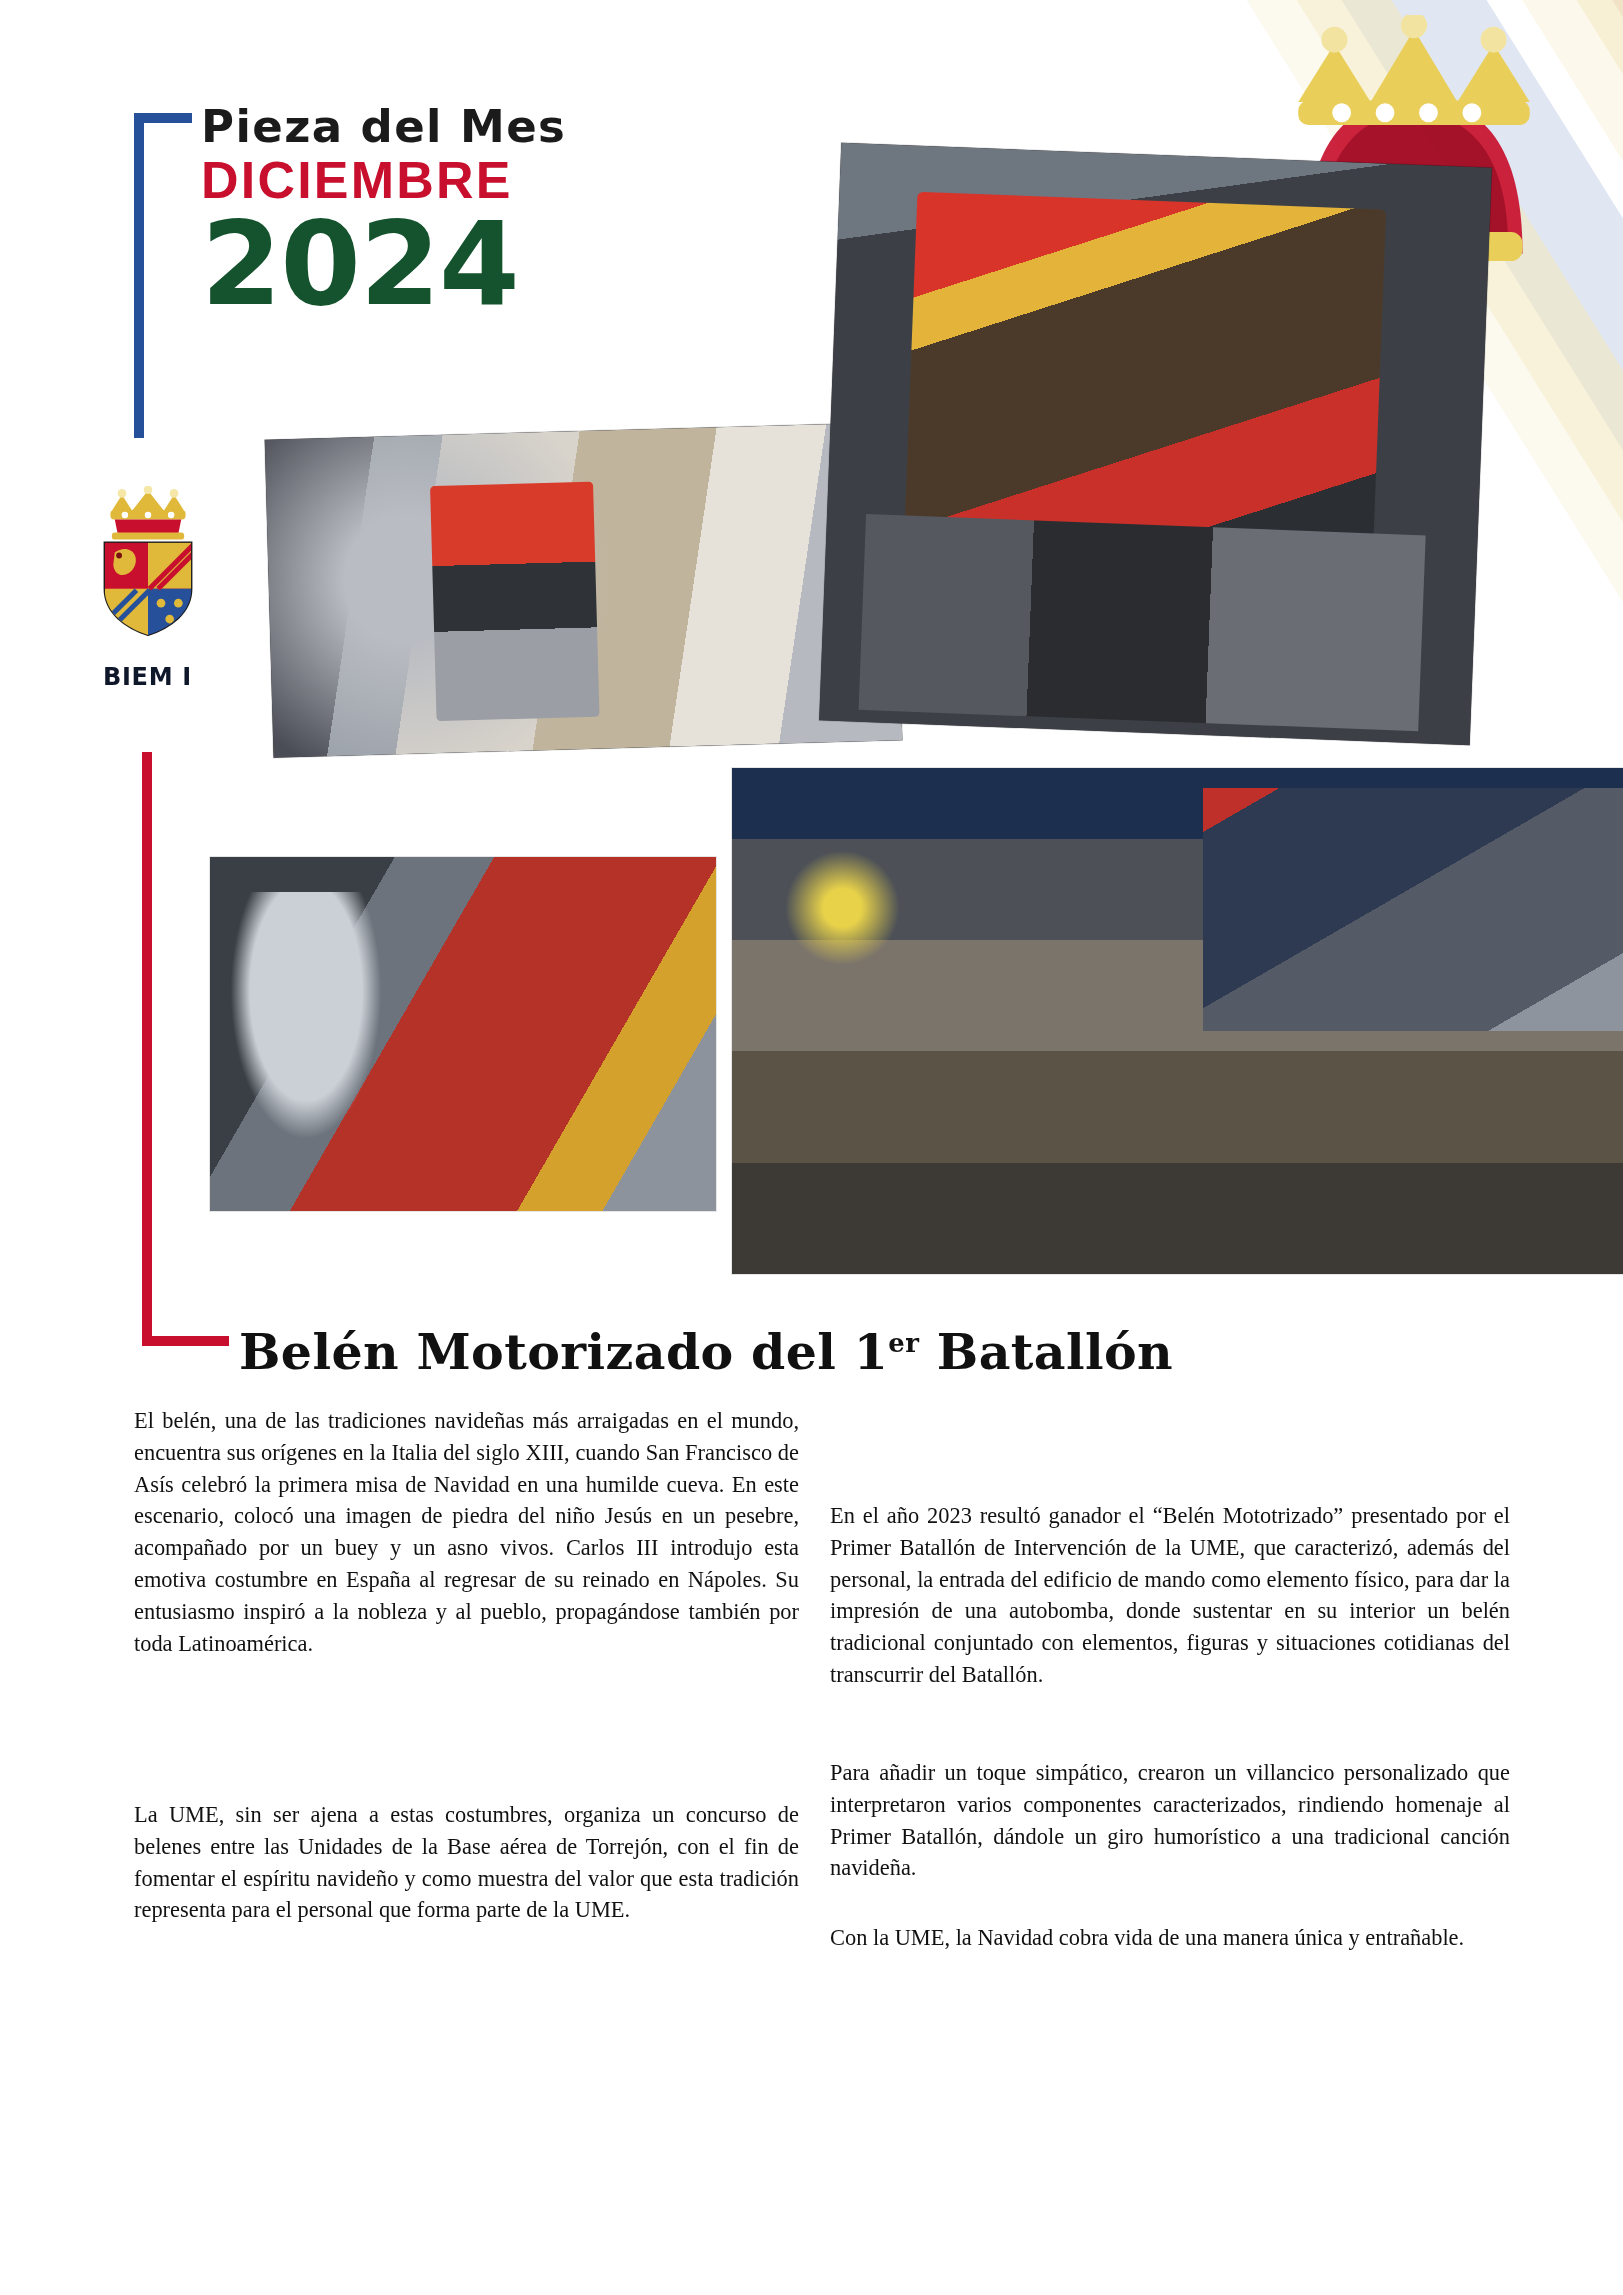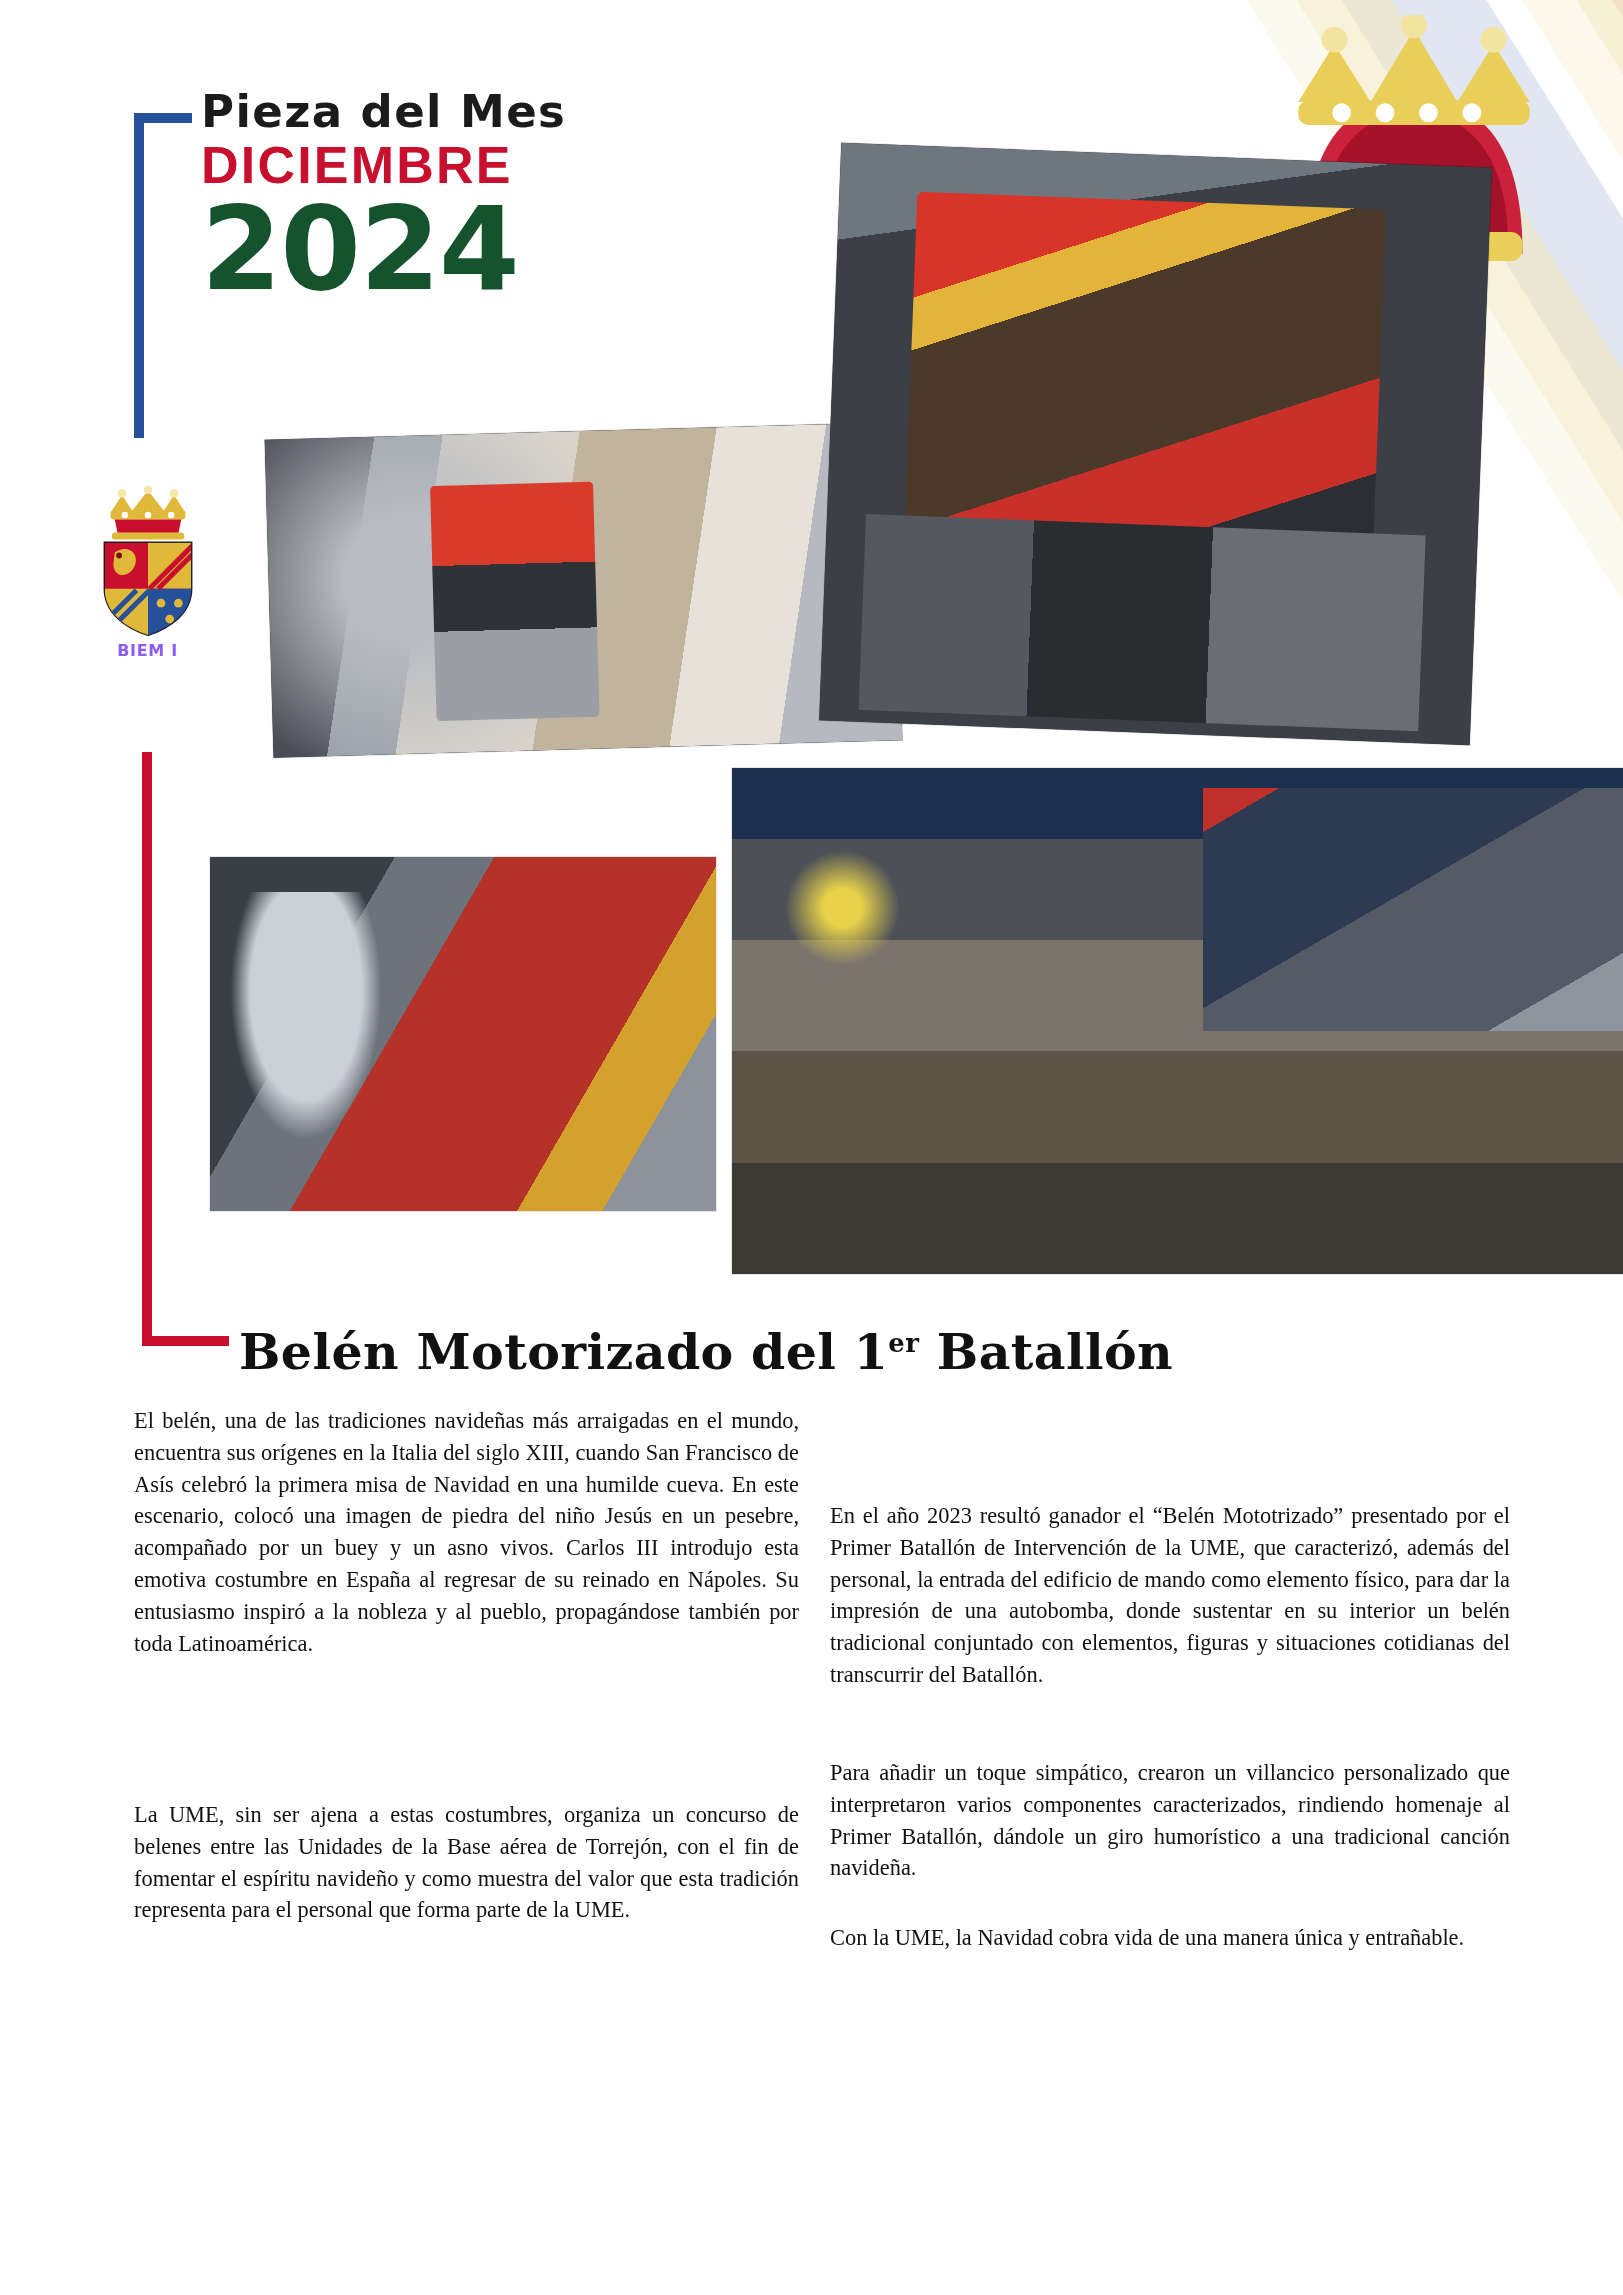--- a/index.html
+++ b/index.html
@@ -78,21 +78,21 @@
     top: 1336px;
     width: 87px;
     height: 10px;
     background: #c8102e;
   }
 
   
   .masthead {
     position: absolute;
     left: 201px;
-    top: 89px;
+    top: 104px;
     width: 463px;
   }
   .mh-line1 {
     font-family: "DejaVu Sans", sans-serif;
     font-weight: bold;
     font-size: 45px;
     color: #1b1b1b;
     letter-spacing: 1.4px;
     line-height: 1.0;
     white-space: nowrap;
@@ -121,23 +121,23 @@
   .emblem-wrap {
     position: absolute;
     left: 75px;
     top: 486px;
     width: 145px;
     text-align: center;
   }
   .emblem-label {
     font-family: "DejaVu Sans", sans-serif;
     font-weight: bold;
-    font-size: 16px;
-    color: #8b5cf6;
-    margin-top: 0;
+    font-size: 24px;
+    color: #0f172a;
+    margin-top: 22px;
     letter-spacing: 0.7px;
   }
 
   
   .photo {
     position: absolute;
     overflow: hidden;
     background: #2c2c30;
     box-shadow: 0 0 0 0.7px rgba(0,0,0,0.15);
   }

